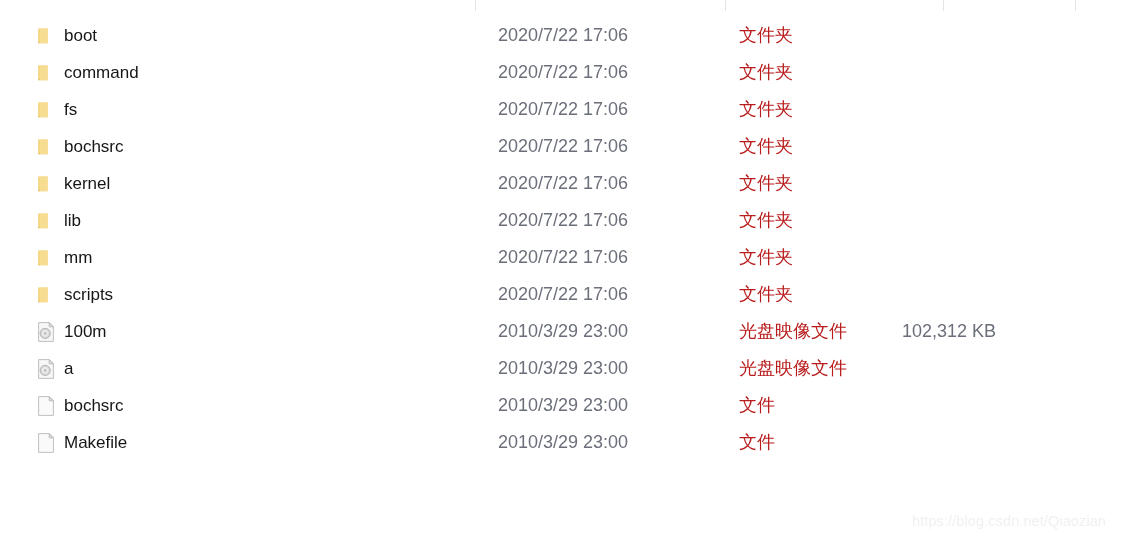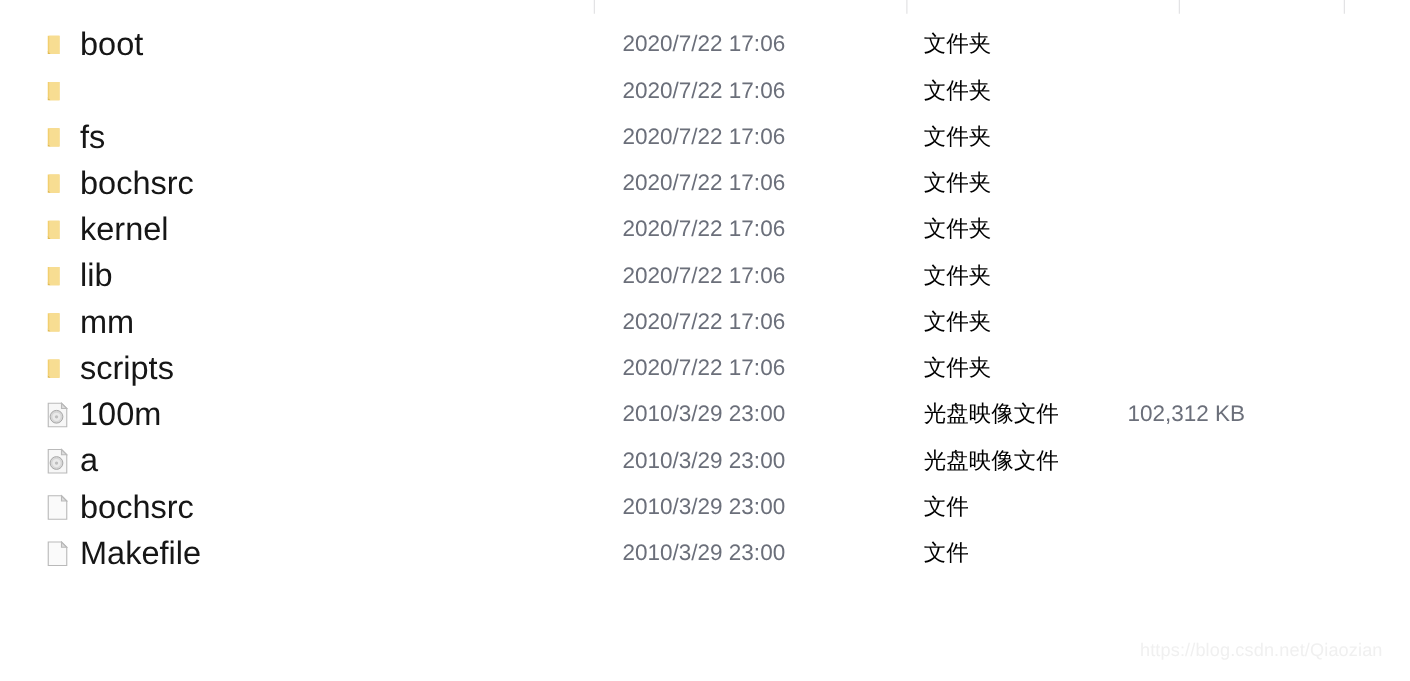--- a/index.html
+++ b/index.html
@@ -52,21 +52,21 @@
     top: 7px;
     width: 24px;
     height: 24px;
   }
   .cell-name {
     position: absolute;
     left: 64px;
     top: 0;
     height: 37px;
     line-height: 37px;
-    font-size: 26px;
+    font-size: 17px;
     color: #161616;
     white-space: nowrap;
   }
   .cell-date {
     position: absolute;
     left: 487px;
     top: 0;
     height: 37px;
     line-height: 37px;
     font-size: 18px;
@@ -74,21 +74,21 @@
     white-space: nowrap;
     margin-left: 11px;
   }
   .cell-type {
     position: absolute;
     left: 739px;
     top: 0;
     height: 37px;
     line-height: 37px;
     font-size: 18px;
-    color: #000000;
+    color: #b91c1c;
     white-space: nowrap;
   }
   .cell-size {
     position: absolute;
     left: 830px;
     width: 238px;
     text-align: center;
     top: 0;
     height: 37px;
     line-height: 37px;
@@ -136,20 +136,21 @@
       <span class="cell-size"></span>
     </div>
     <div class="file-row">
       <span class="cell-icon">
         <svg class="icon-svg" viewBox="0 0 24 24">
           <path d="M4.2 4.6 L13.6 4.6 L13.6 19.2 L6.4 19.2 L4.2 17.0 Z" fill="#f2cf6f"></path>
           <path d="M5.4 4.6 L13.6 4.6 L13.6 19.2 L5.4 19.2 Z" fill="#f7dd92"></path>
           <path d="M4.2 17.0 L6.4 19.2 L4.2 19.2 Z" fill="#e0b94f"></path>
         </svg>
       </span>
+      <span class="cell-name">command</span>
       <span class="cell-date">2020/7/22 17:06</span>
       <span class="cell-type">文件夹</span>
       <span class="cell-size"></span>
     </div>
     <div class="file-row">
       <span class="cell-icon">
         <svg class="icon-svg" viewBox="0 0 24 24">
           <path d="M4.2 4.6 L13.6 4.6 L13.6 19.2 L6.4 19.2 L4.2 17.0 Z" fill="#f2cf6f"></path>
           <path d="M5.4 4.6 L13.6 4.6 L13.6 19.2 L5.4 19.2 Z" fill="#f7dd92"></path>
           <path d="M4.2 17.0 L6.4 19.2 L4.2 19.2 Z" fill="#e0b94f"></path>

